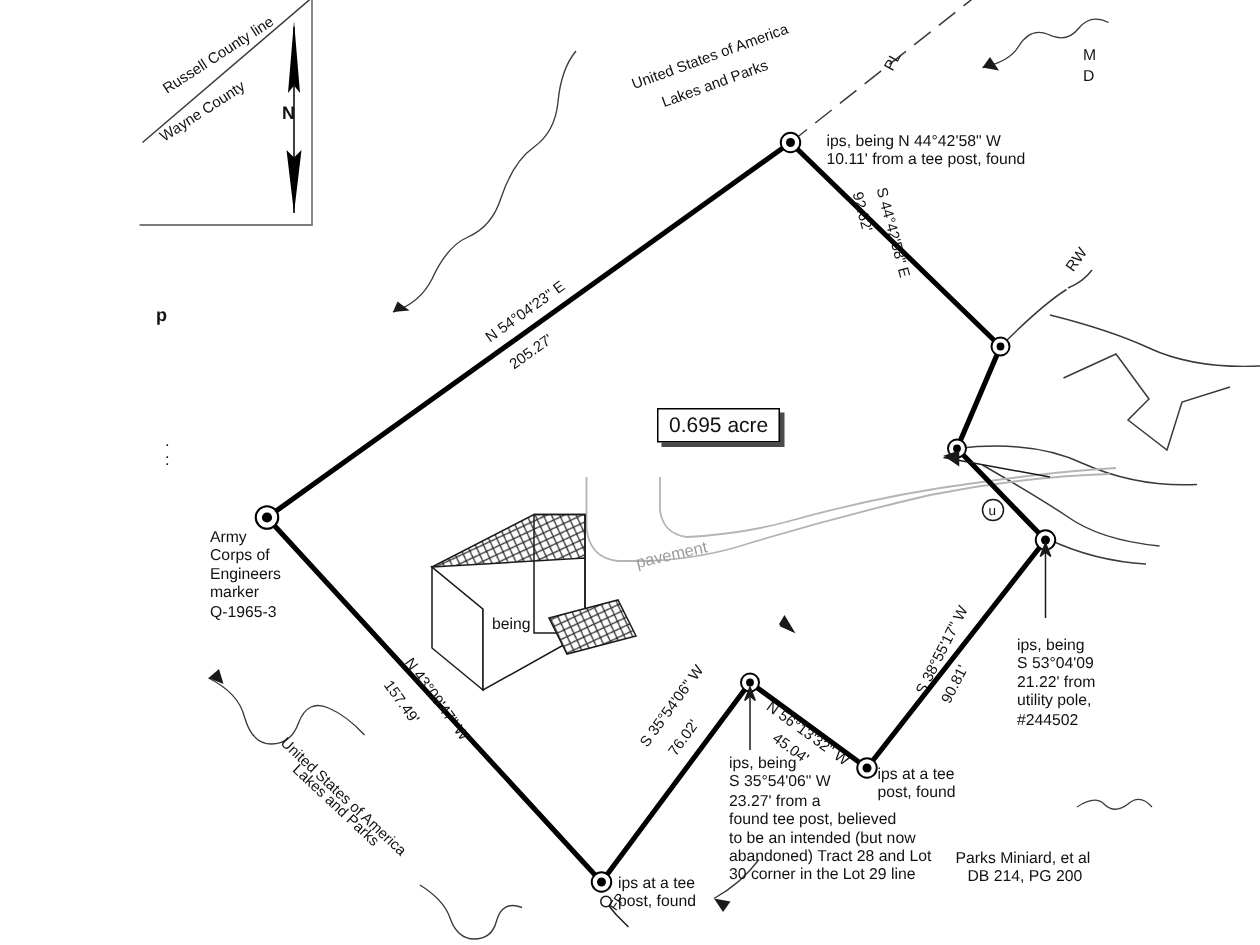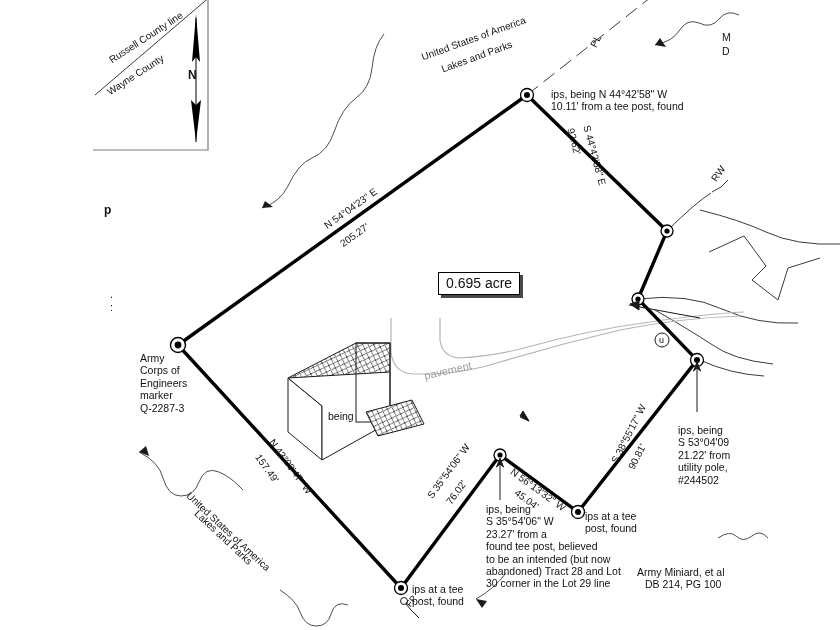--- a/index.html
+++ b/index.html
@@ -168,36 +168,36 @@
 <div class="txt t12 bold" style="left:104px;top:203px;">p</div>
 <div class="txt t11" style="left:110px;top:288px;color:#111;">.
 :</div>
 
 <div class="txt t10 rot" style="left:420px;top:52px;transform:rotate(-20deg);">United States of America</div>
 <div class="txt t10 rot" style="left:440px;top:64px;transform:rotate(-20deg);">Lakes and Parks</div>
 
 <div class="txt t10 rot" style="left:192px;top:490px;transform:rotate(43deg);">United States of America</div>
 <div class="txt t10 rot" style="left:200px;top:508px;transform:rotate(43deg);">Lakes and Parks</div>
 
-<div class="txt t105" style="left:637px;top:566px;">Army Miniard, et al</div>
-<div class="txt t105" style="left:645px;top:578px;">DB 214, PG 100</div>
+<div class="txt t105" style="left:637px;top:566px;">Parks Miniard, et al</div>
+<div class="txt t105" style="left:645px;top:578px;">DB 214, PG 200</div>
 
 <div class="txt t105" style="left:722px;top:31px;">M</div>
 <div class="txt t105" style="left:722px;top:45px;">D</div>
 
 <div class="acrebox" style="left:438px;top:272px;">0.695 acre</div>
 
 <div class="txt t105" style="left:328px;top:410px;">being</div>
 <div class="txt t11 rot grayt" style="left:423px;top:370px;transform:rotate(-13deg);">pavement</div>
 
 <div class="txt t105" style="left:140px;top:352px;">Army
 Corps of
 Engineers
 marker
-Q-2287-3</div>
+Q-1965-3</div>
 
 <div class="txt t105" style="left:551px;top:88px;">ips, being N 44°42'58" W
 10.11' from a tee post, found</div>
 
 <div class="txt t105" style="left:486px;top:503px;">ips, being
 S 35°54'06" W
 23.27' from a
 found tee post, believed
 to be an intended (but now
 abandoned) Tract 28 and Lot

